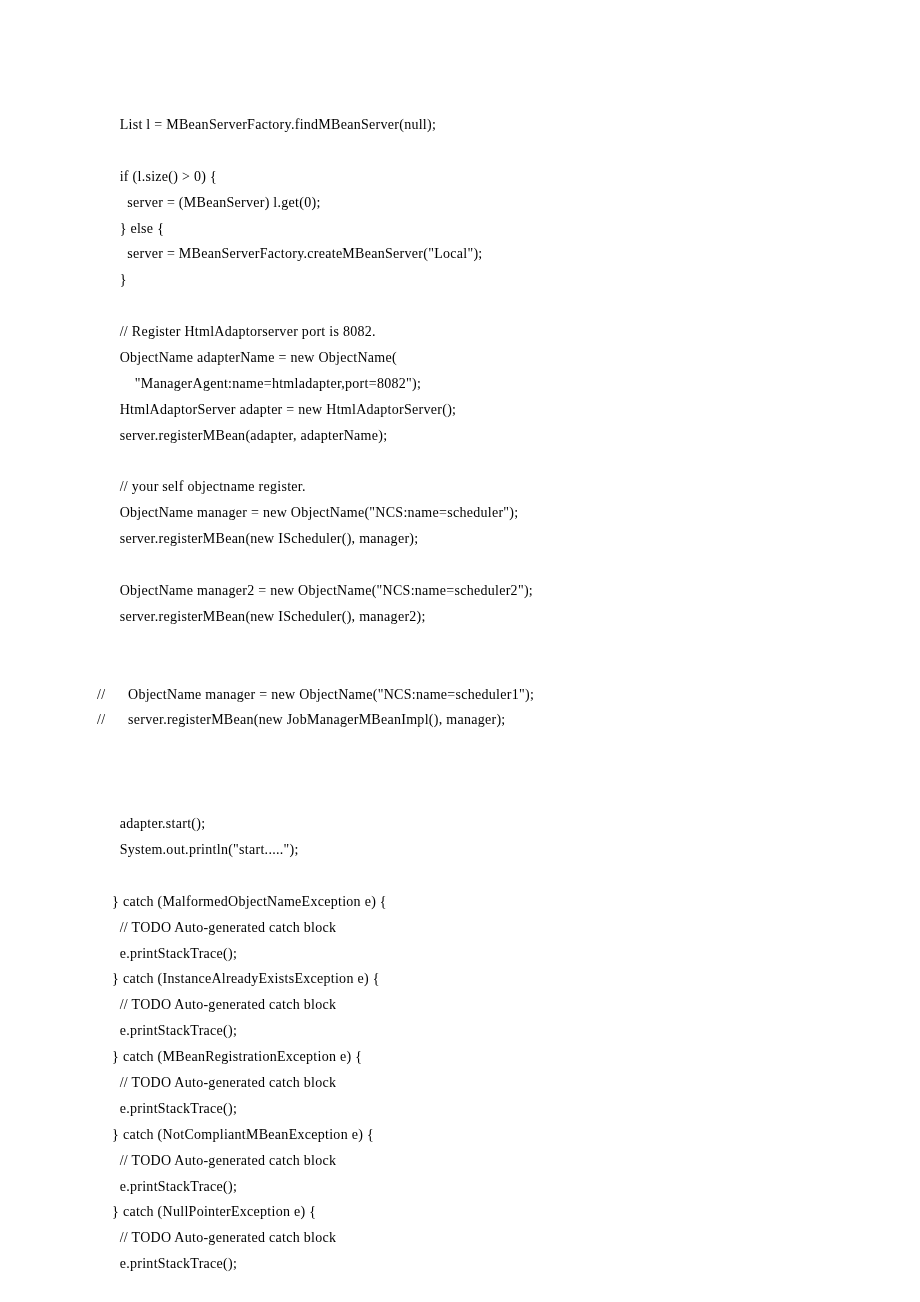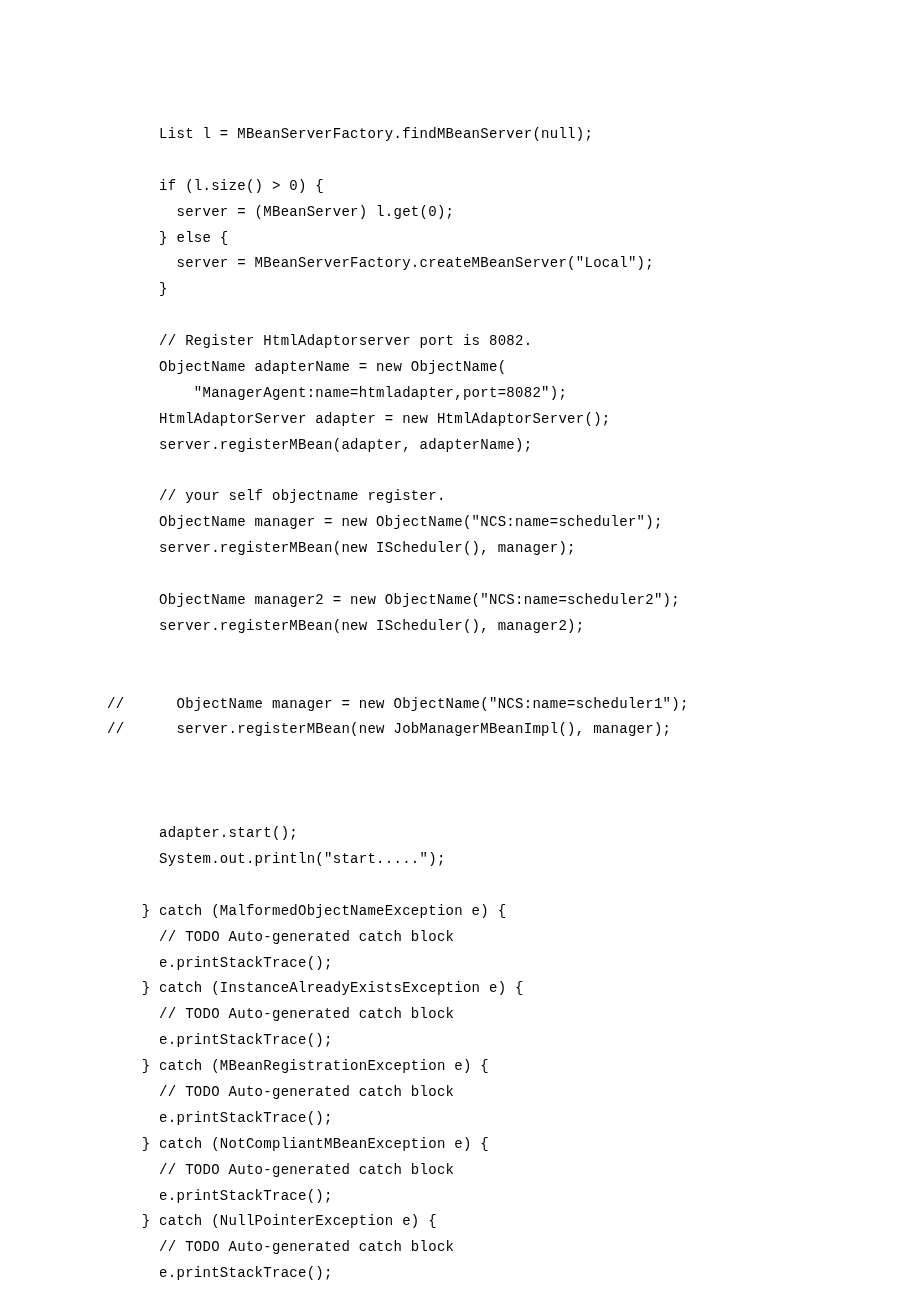--- a/index.html
+++ b/index.html
@@ -10,22 +10,22 @@
     font-size: 14px;
     line-height: 1.85;
     color: #000000;
   }
   .page {
     width: 920px;
     padding: 110px 70px 60px 95px;
     box-sizing: border-box;
   }
   pre {
-    margin: 12px;
-    font-family: Liberation Mono, monospace;
+    margin: 2px;
+    font-family: Liberation Serif, serif;
     white-space: pre;
     letter-spacing: 0.02em;
   }
 </style>
 </head>
 <body>
 
 <div class="page">
   <pre>      List l = MBeanServerFactory.findMBeanServer(null);
 

